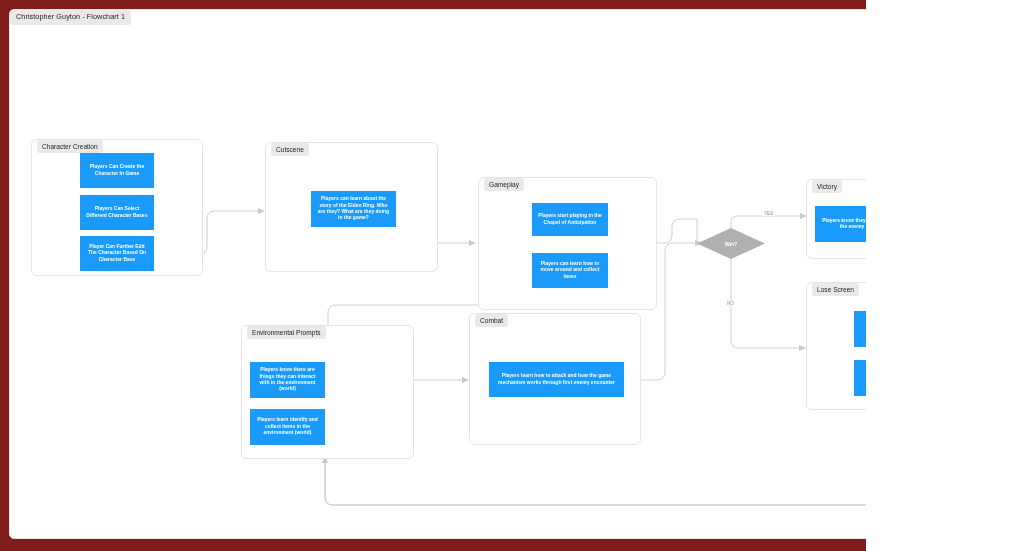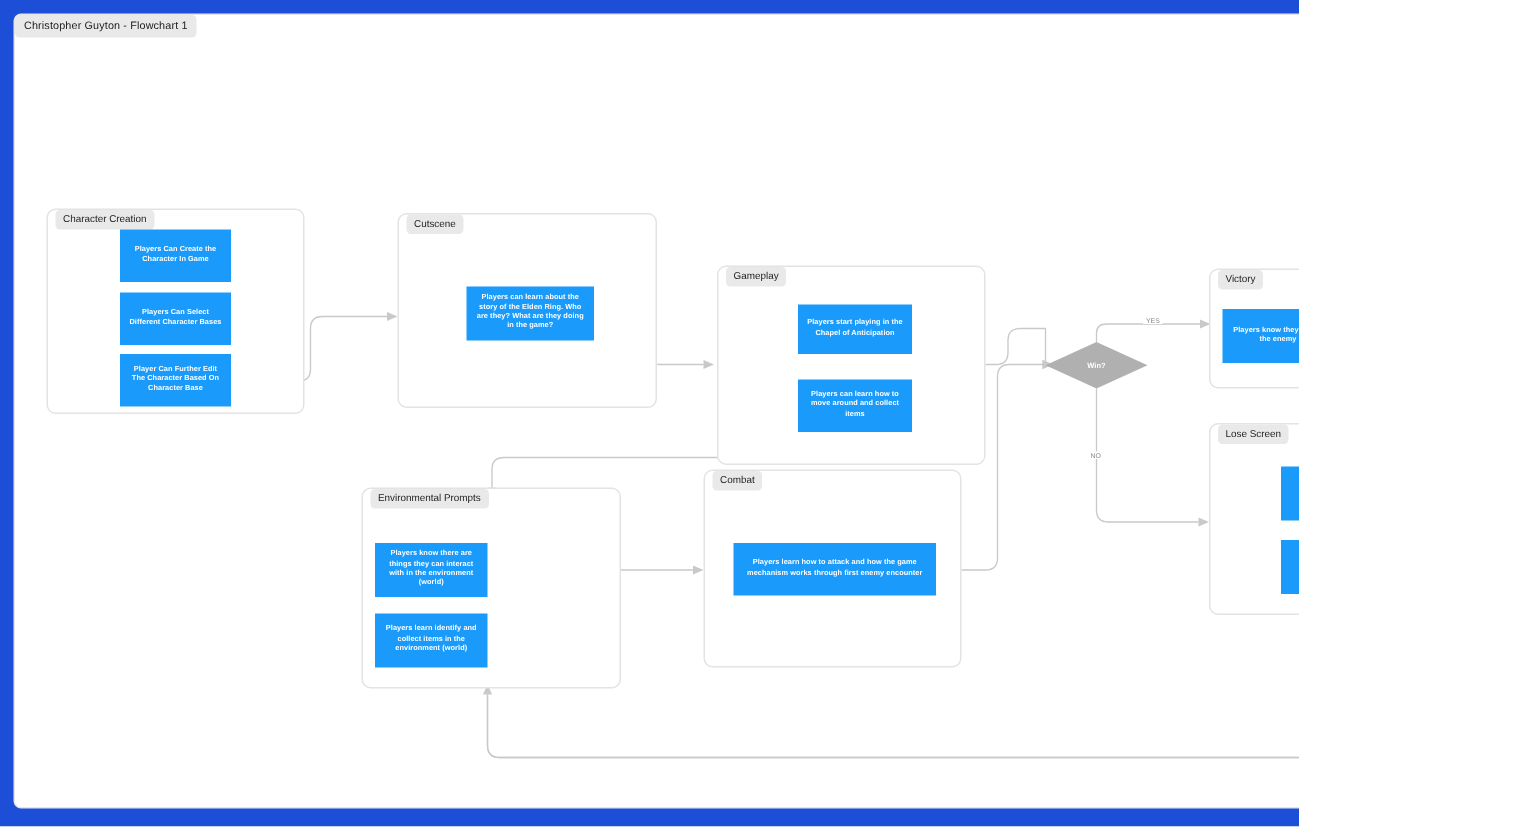--- a/index.html
+++ b/index.html
@@ -1,17 +1,17 @@
 <!DOCTYPE html>
 <html><head>
 <meta charset="utf-8">
 <style>
   html,body{margin:0;padding:0;background:#ffffff;}
   body{font-family:"Liberation Sans","DejaVu Sans",sans-serif;}
-  #canvas{position:relative;width:866px;height:551px;overflow:hidden;background:#1d4ed8;}
+  #canvas{position:relative;width:866px;height:551px;overflow:hidden;background:#7f1d1d;}
 
   
   .board-frame{
     position:absolute;left:9px;top:9px;width:996px;height:530px;
     border:1px solid #e6e6e6;border-radius:5px;background:#ffffff;
     box-sizing:border-box;
   }
 
   
   .doc-title{

